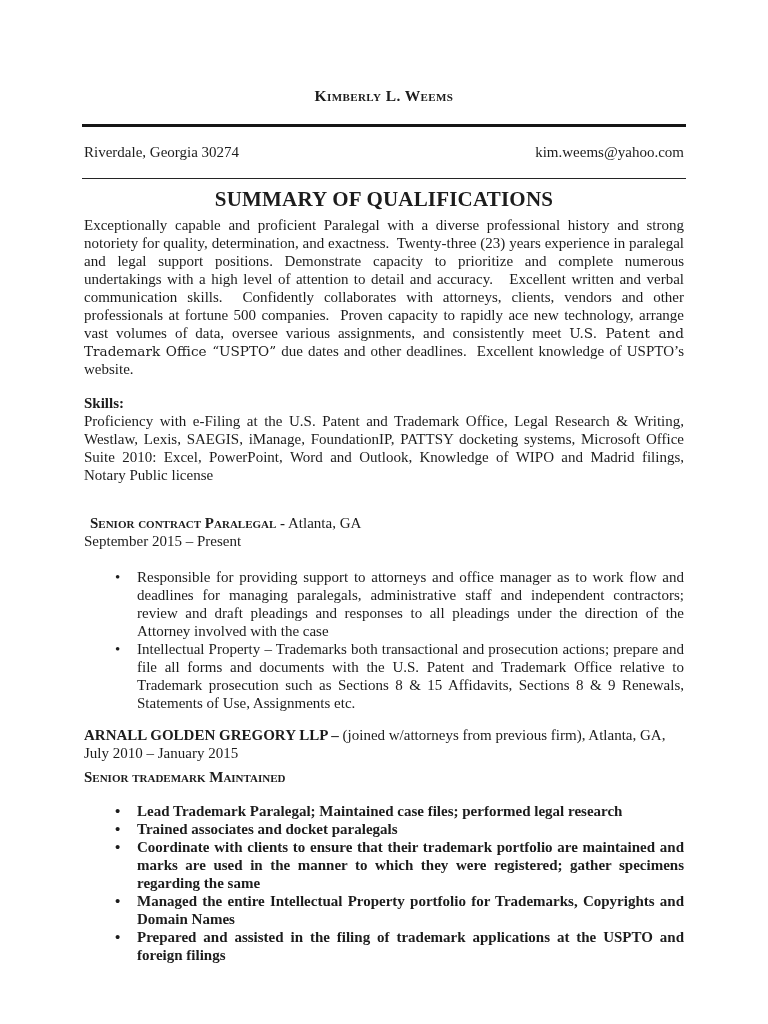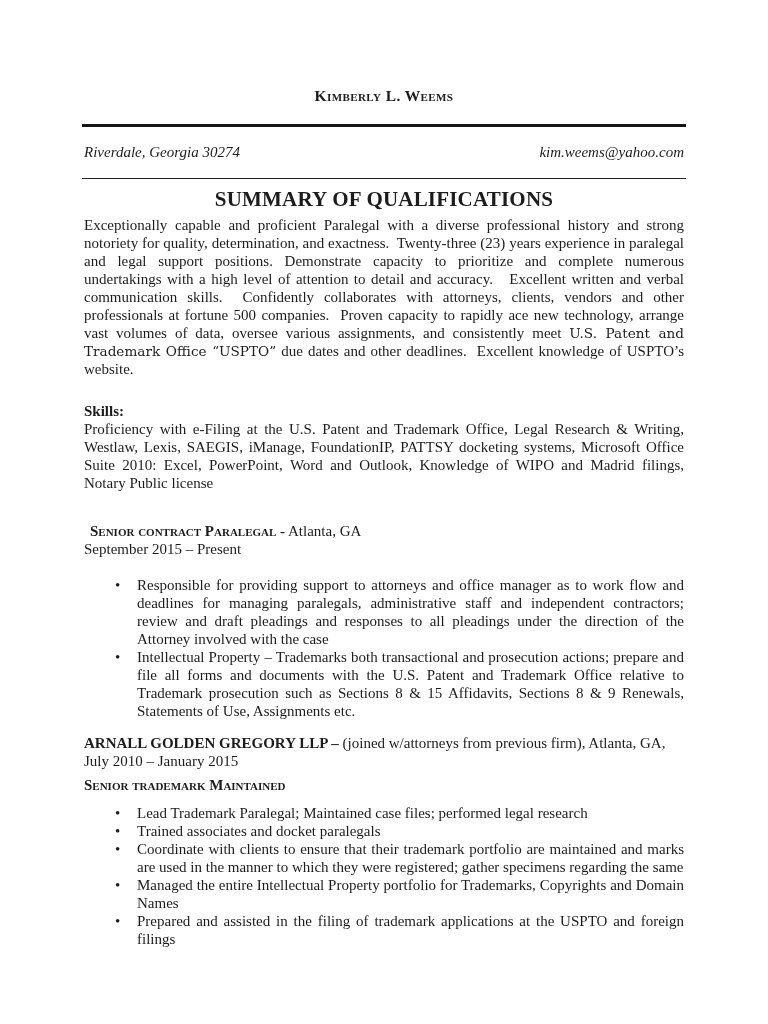--- a/index.html
+++ b/index.html
@@ -33,50 +33,49 @@
   .rule-thin {
     height: 0;
     border-top: 1.6px solid #242424;
     margin: 17px -2px 0 -2px;
   }
   .contact-row {
     display: flex;
     justify-content: space-between;
     align-items: baseline;
     margin-top: 16px;
-    font-style: italic;
   }
   .section-heading {
     margin: 11px 0 0 0;
     text-align: center;
     font-size: 21px;
     font-weight: bold;
     letter-spacing: 0.2px;
   }
   .section-heading.exp { margin-top: 17px; }
   .just { text-align: justify; }
   .summary-para { margin: 8px 0 0 0; }
   .altfont {
     font-family: "DejaVu Serif", serif;
     font-size: 13.6px;
   }
-  .skills-block { margin-top: 24px; }
+  .skills-block { margin-top: 16px; }
   .bold { font-weight: bold; }
   .sc { font-variant: small-caps; }
   .job1 { margin-top: 30px; }
   .job2 { margin-top: 14px; }
   .indent-sm { padding-left: 6px; }
   .role-line { margin-top: 6px; }
   ul.bullets {
     list-style: none;
     margin: 18px 0 0 0;
     padding: 0 0 0 53px;
     text-align: justify;
   }
-  ul.bullets.tight { margin-top: 10px; }
+  ul.bullets.tight { margin-top: 16px; font-weight: bold; }
   ul.bullets li { position: relative; }
   ul.bullets li::before {
     content: "\2022";
     position: absolute;
     left: -22px;
     top: 0;
   }
 </style>
 </head>
 <body>

